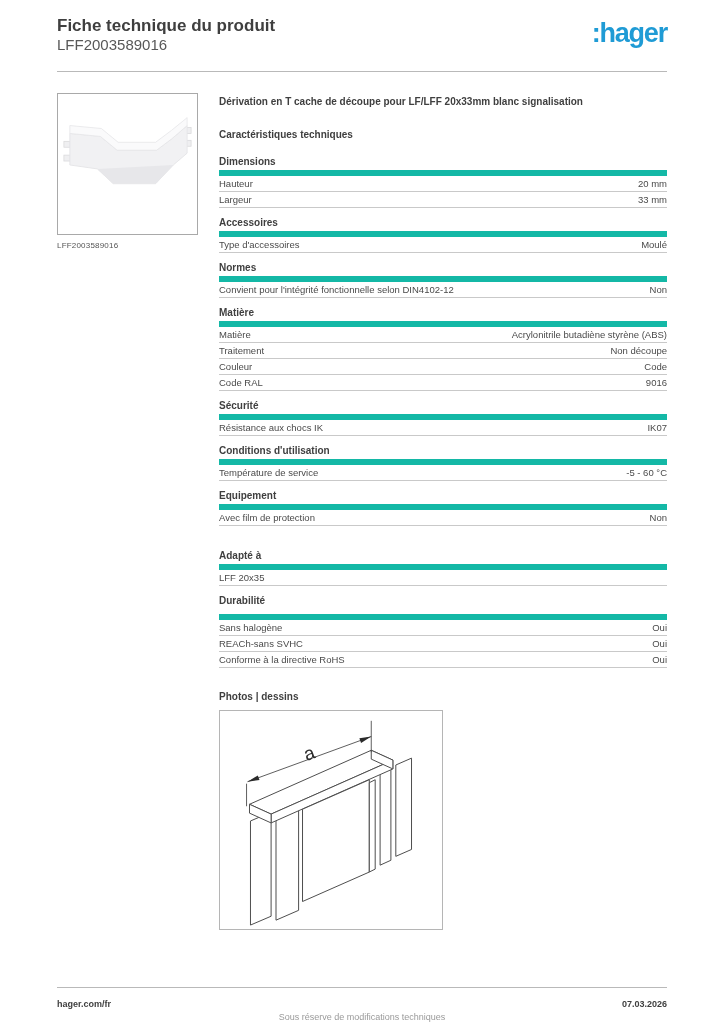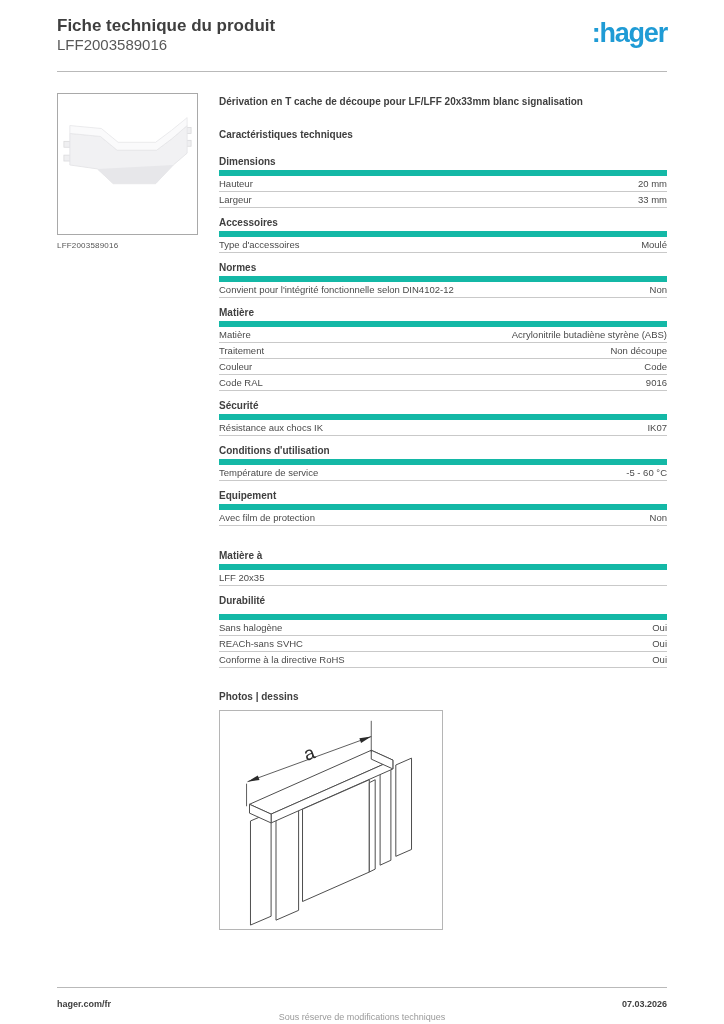--- a/index.html
+++ b/index.html
@@ -172,21 +172,21 @@
     <div class="spec-rows">
                 <div class="spec-row">
     <span class="spec-label">Avec film de protection</span>
     <span class="spec-value">Non</span>
   </div>
               </div>
   </section>
           </div>
           <div class="spec-group">
             <section class="spec-section">
-    <div class="spec-title">Matière à</div>
+    <div class="spec-title">Adapté à</div>
     <div class="spec-rows">
                 <div class="spec-row">
     <span class="spec-label">LFF 20x35</span>
     <span class="spec-value"></span>
   </div>
               </div>
   </section>
             <section class="spec-section">
     <div class="spec-title">Durabilité</div>
     <div class="spec-rows">

